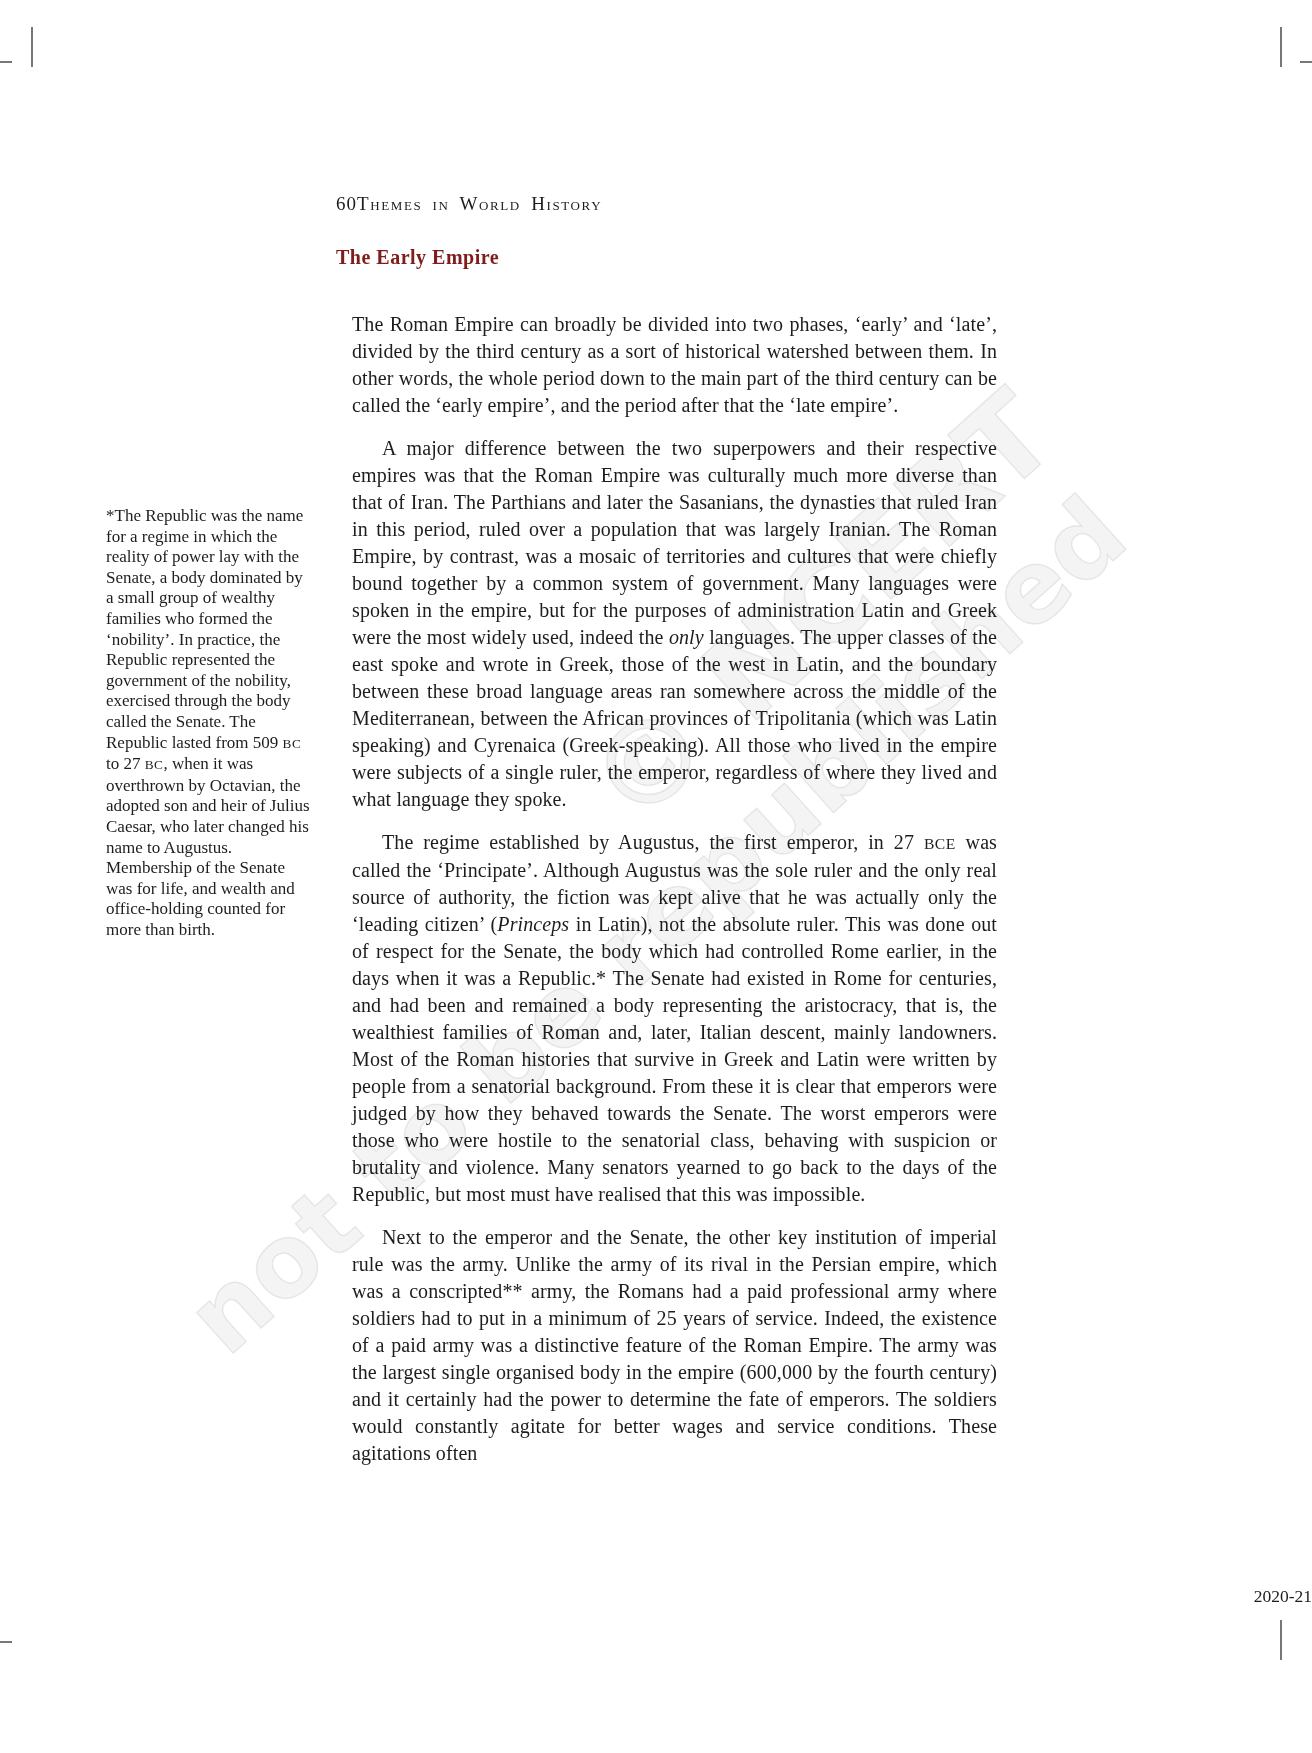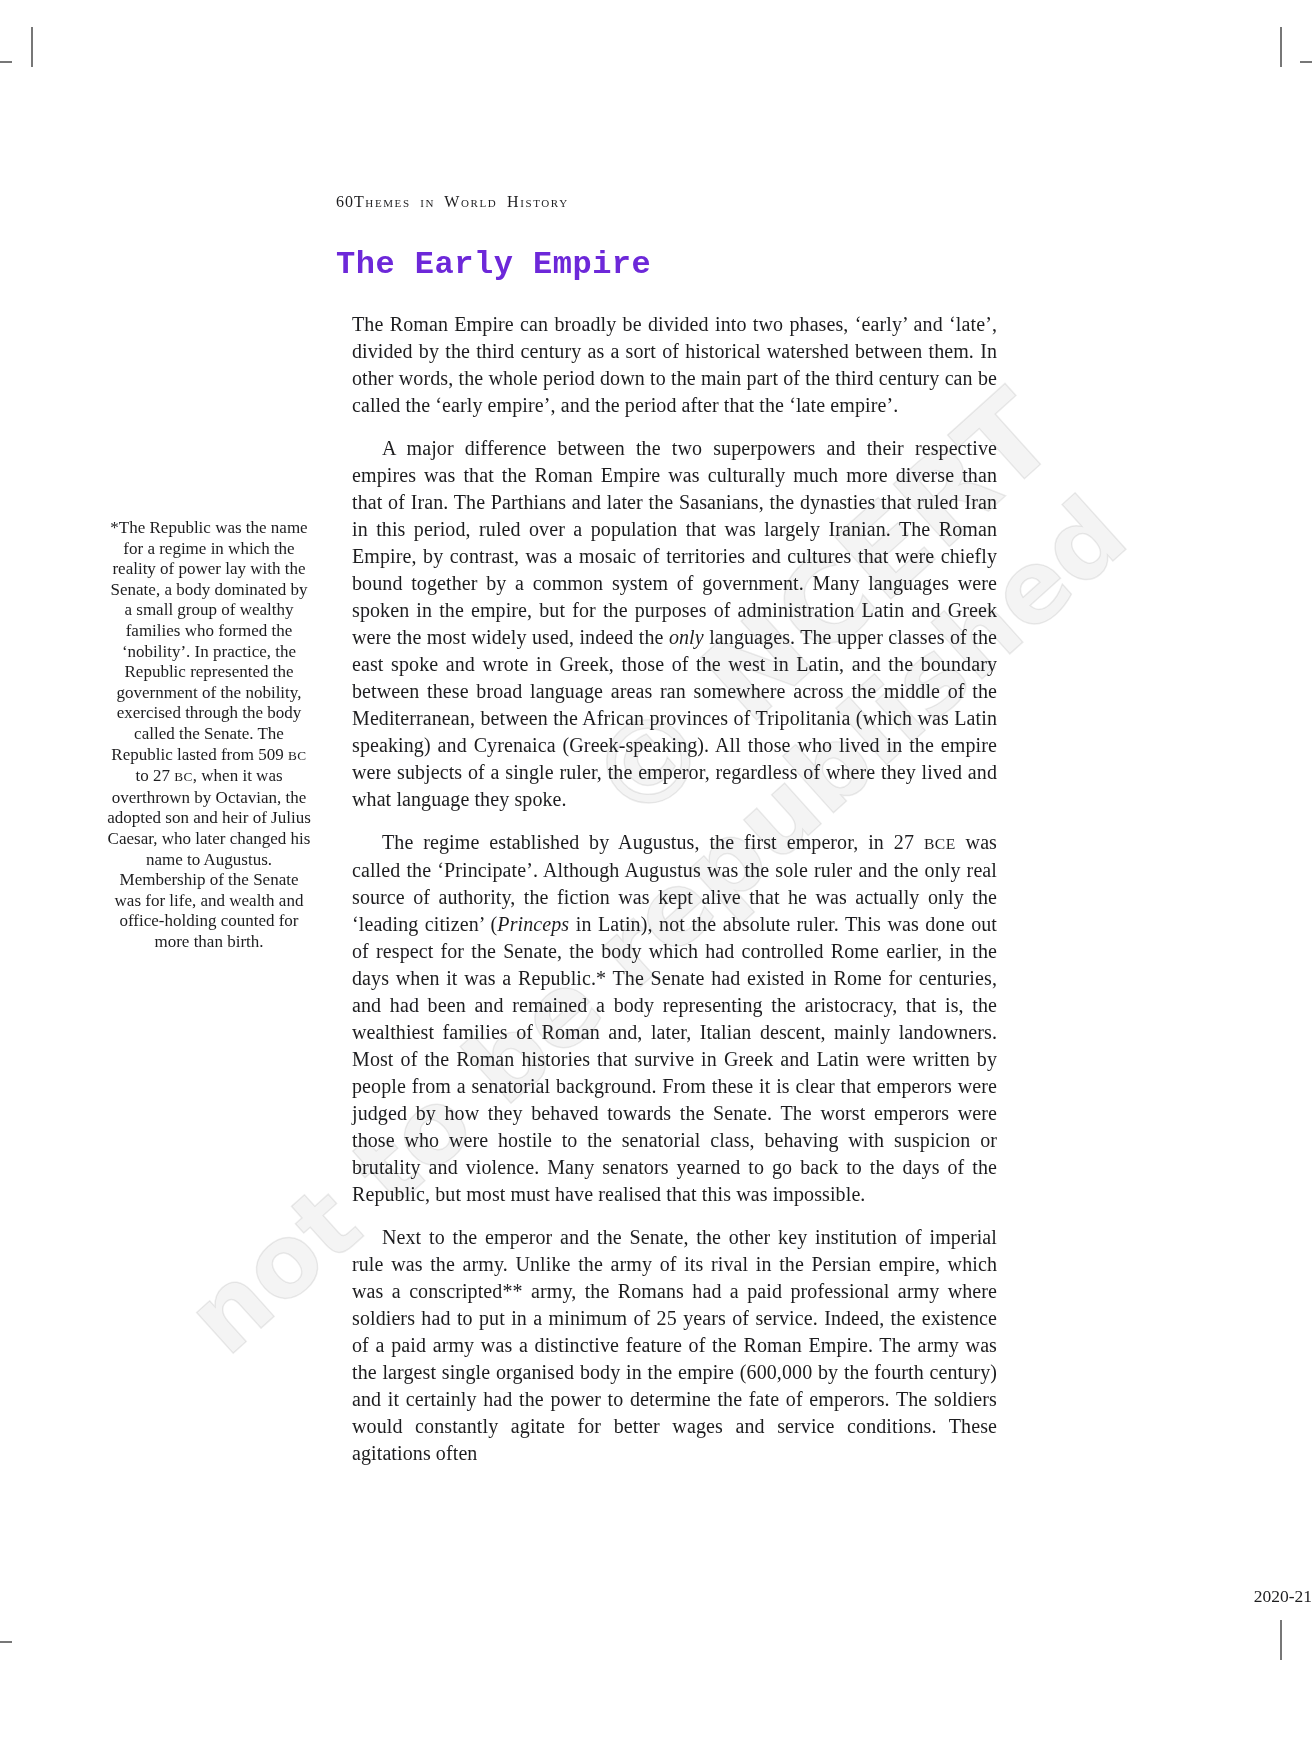--- a/index.html
+++ b/index.html
@@ -37,42 +37,42 @@
   }
   .wm1 { left: 540px; top: 560px; width: 520px;  font-size: 115px; transform: rotate(-42deg); }
   .wm2 { left: 60px;  top: 900px; width: 1120px; font-size: 100px; transform: rotate(-42deg); }
 
   
   .page-header {
     position: absolute;
     left: 336px;
     top: 193px;
     z-index: 1;
-    font-size: 16px;
+    font-size: 19px;
     color: #1d1d1f;
     display: flex;
     align-items: flex-start;
   }
   .page-number { letter-spacing: 1px; }
   .running-head {
     font-variant: small-caps;
     letter-spacing: 1.6px;
     word-spacing: 4px;
   }
 
   
   .section-title {
     position: absolute;
     left: 336px;
     top: 246px;
     z-index: 1;
-    font-family: Liberation Mono, monospace;
-    font-size: 32px;
+    font-family: Liberation Serif, serif;
+    font-size: 20px;
     font-weight: bold;
-    color: #6d28d9;
+    color: #7f1d1d;
     letter-spacing: 0.5px;
   }
 
   
   .body-text {
     position: absolute;
     left: 336px;
     top: 295px;
     width: 677px;
     z-index: 1;
@@ -86,22 +86,21 @@
 
   
   .margin-notes {
     position: absolute;
     left: 106px;
     top: 506px;
     width: 206px;
     z-index: 1;
     font-size: 17px;
     line-height: 20.6px;
-    text-align: center;
-    margin-top: 12px;
+    text-align: left;
   }
   .margin-notes .note { margin: 0; }
   .margin-notes .note2 { margin-top: 112px; }
 
   
   .i  { font-style: italic; }
   .sc { font-size: 0.78em; letter-spacing: 0.5px; }
 
   
   .page-footer {

